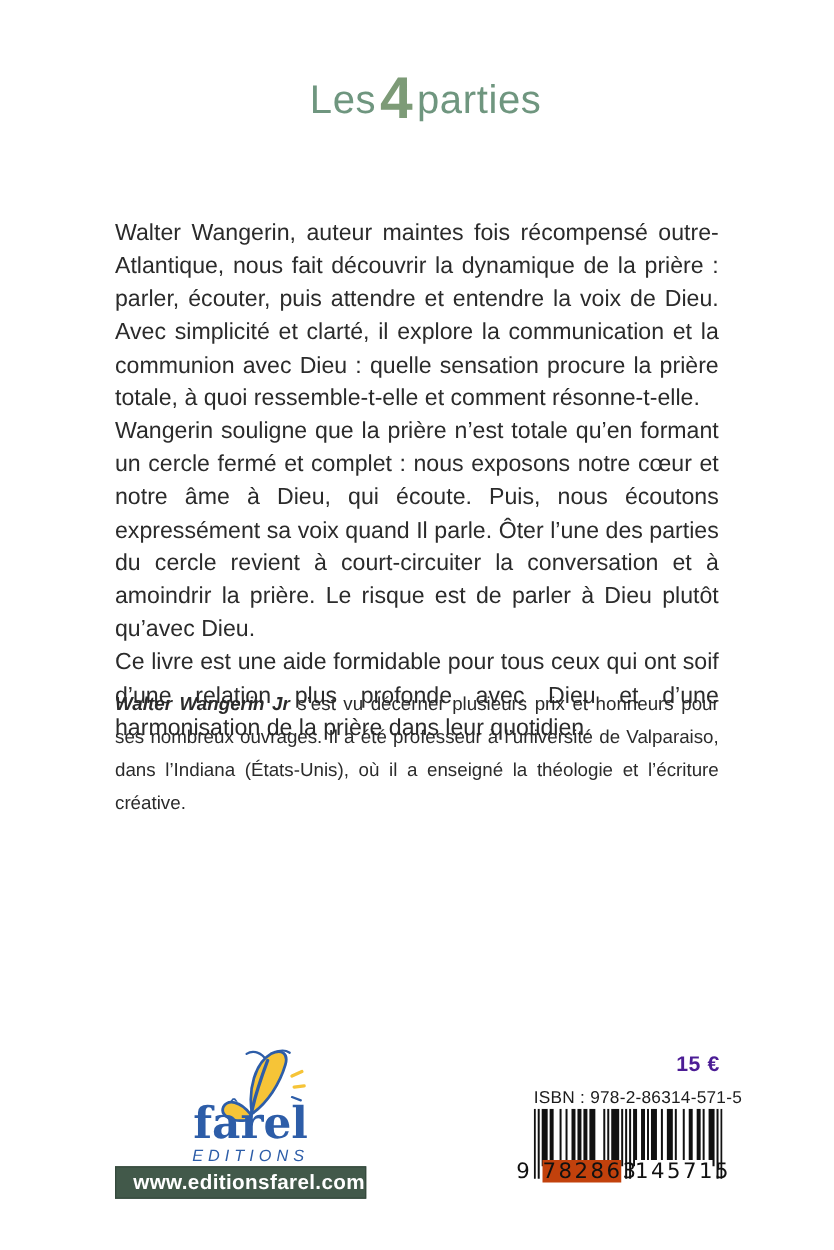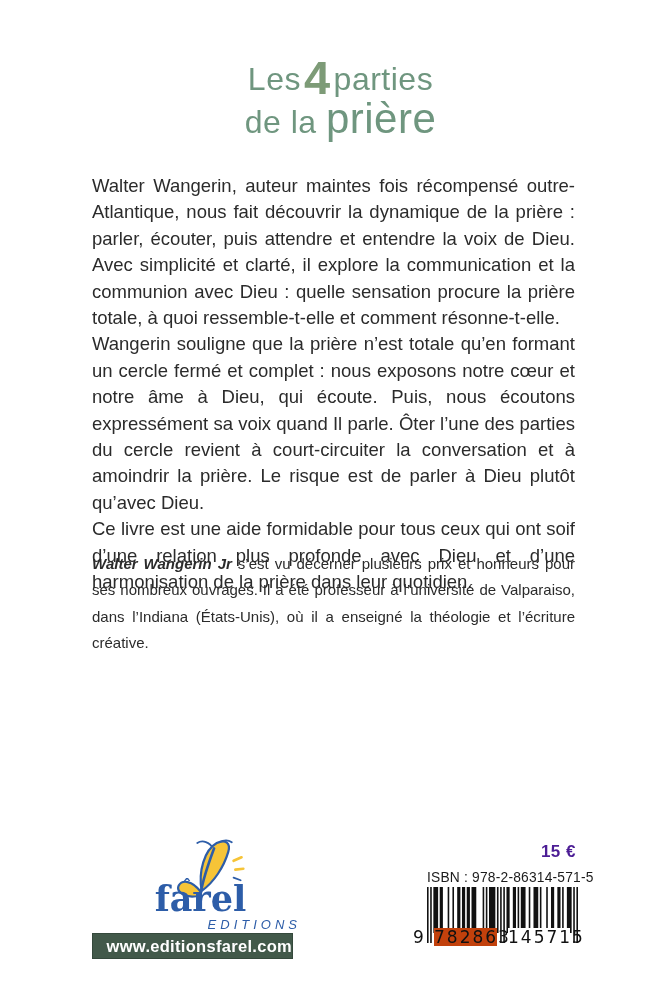--- a/index.html
+++ b/index.html
@@ -21,21 +21,21 @@
   
   .bio { position:absolute; top:551px; left:92px; width:483px;
          font-size:15px; line-height:26.4px; text-align:justify; color:#2b2b2b; }
   .bio-name { font-weight:bold; font-style:italic; }
 
   
   .publisher { position:absolute; left:100px; top:836px; width:201px; text-align:center; }
   .butterfly { display:block; margin:0 auto -16px 62px; }
   .farel { font-family:"DejaVu Serif", serif; font-weight:bold; font-size:35px; line-height:34px; color:#2d5da8; }
   .accent { position:absolute; left:84px; top:40px; color:#2d5da8; font-size:17px; font-weight:bold; }
-  .editions { font-style:italic; font-size:13px; letter-spacing:4px; color:#2d5da8; margin-top:1px;text-align:right; }
+  .editions { font-style:italic; font-size:13px; letter-spacing:4px; color:#2d5da8; margin-top:1px; }
   .web-band { position:absolute; left:92px; top:933px; width:201px; height:26px;
               background:#42594a; border:1px solid #35493c; display:flex; align-items:center; justify-content:flex-end; }
   .web-band span { color:#ffffff; font-size:16.5px; font-weight:bold; letter-spacing:0.3px; }
 
   
   .commerce { position:absolute; left:427px; top:842px; width:151px; }
   .price { text-align:right; font-size:17px; font-weight:bold; color:#4c1d95; padding-right:2px; letter-spacing:0.5px; }
   .isbn { margin-top:8px; font-size:13.8px; color:#1c1c1c; text-align:center; white-space:nowrap; letter-spacing:0.2px; }
   .barcode { position:relative; margin-top:2px; height:64px; }
   .barcode svg { position:absolute; top:0; left:0; }
@@ -45,21 +45,20 @@
   .bd1 { left:7px;  width:63px; text-align:center; letter-spacing:2px; background:#c2410c; }
   .bd2 { left:81px; width:62px; text-align:left; letter-spacing:2px; background:#fff; }
 </style>
 </head>
 <body>
 
 <div class="page">
 
   <header class="title">
     <div class="t-line1"><span>Les</span><span class="t-num">4</span><span>parties</span></div>
-    <div class="t-line2"><span>de la</span> <span class="t-big">prière</span></div>
   </header>
 
   <section class="synopsis">
     <p>Walter Wangerin, auteur maintes fois récompensé outre-Atlantique, nous fait découvrir la dynamique de la prière : parler, écouter, puis attendre et entendre la voix de Dieu. Avec simplicité et clarté, il explore la communication et la communion avec Dieu : quelle sensation procure la prière totale, à quoi ressemble-t-elle et comment résonne-t-elle.</p>
     <p>Wangerin souligne que la prière n’est totale qu’en formant un cercle fermé et complet : nous exposons notre cœur et notre âme à Dieu, qui écoute. Puis, nous écoutons expressément sa voix quand Il parle. Ôter l’une des parties du cercle revient à court-circuiter la conversation et à amoindrir la prière. Le risque est de parler à Dieu plutôt qu’avec Dieu.</p>
     <p>Ce livre est une aide formidable pour tous ceux qui ont soif d’une relation plus profonde avec Dieu et d’une harmonisation de la prière dans leur quotidien.</p>
   </section>
 
   <section class="bio">
     <p><span class="bio-name">Walter Wangerin Jr</span><span> s’est vu décerner plusieurs prix et honneurs pour ses nombreux ouvrages. Il a été professeur à l’université de Valparaiso, dans l’Indiana (États-Unis), où il a enseigné la théologie et l’écriture créative.</span></p>

